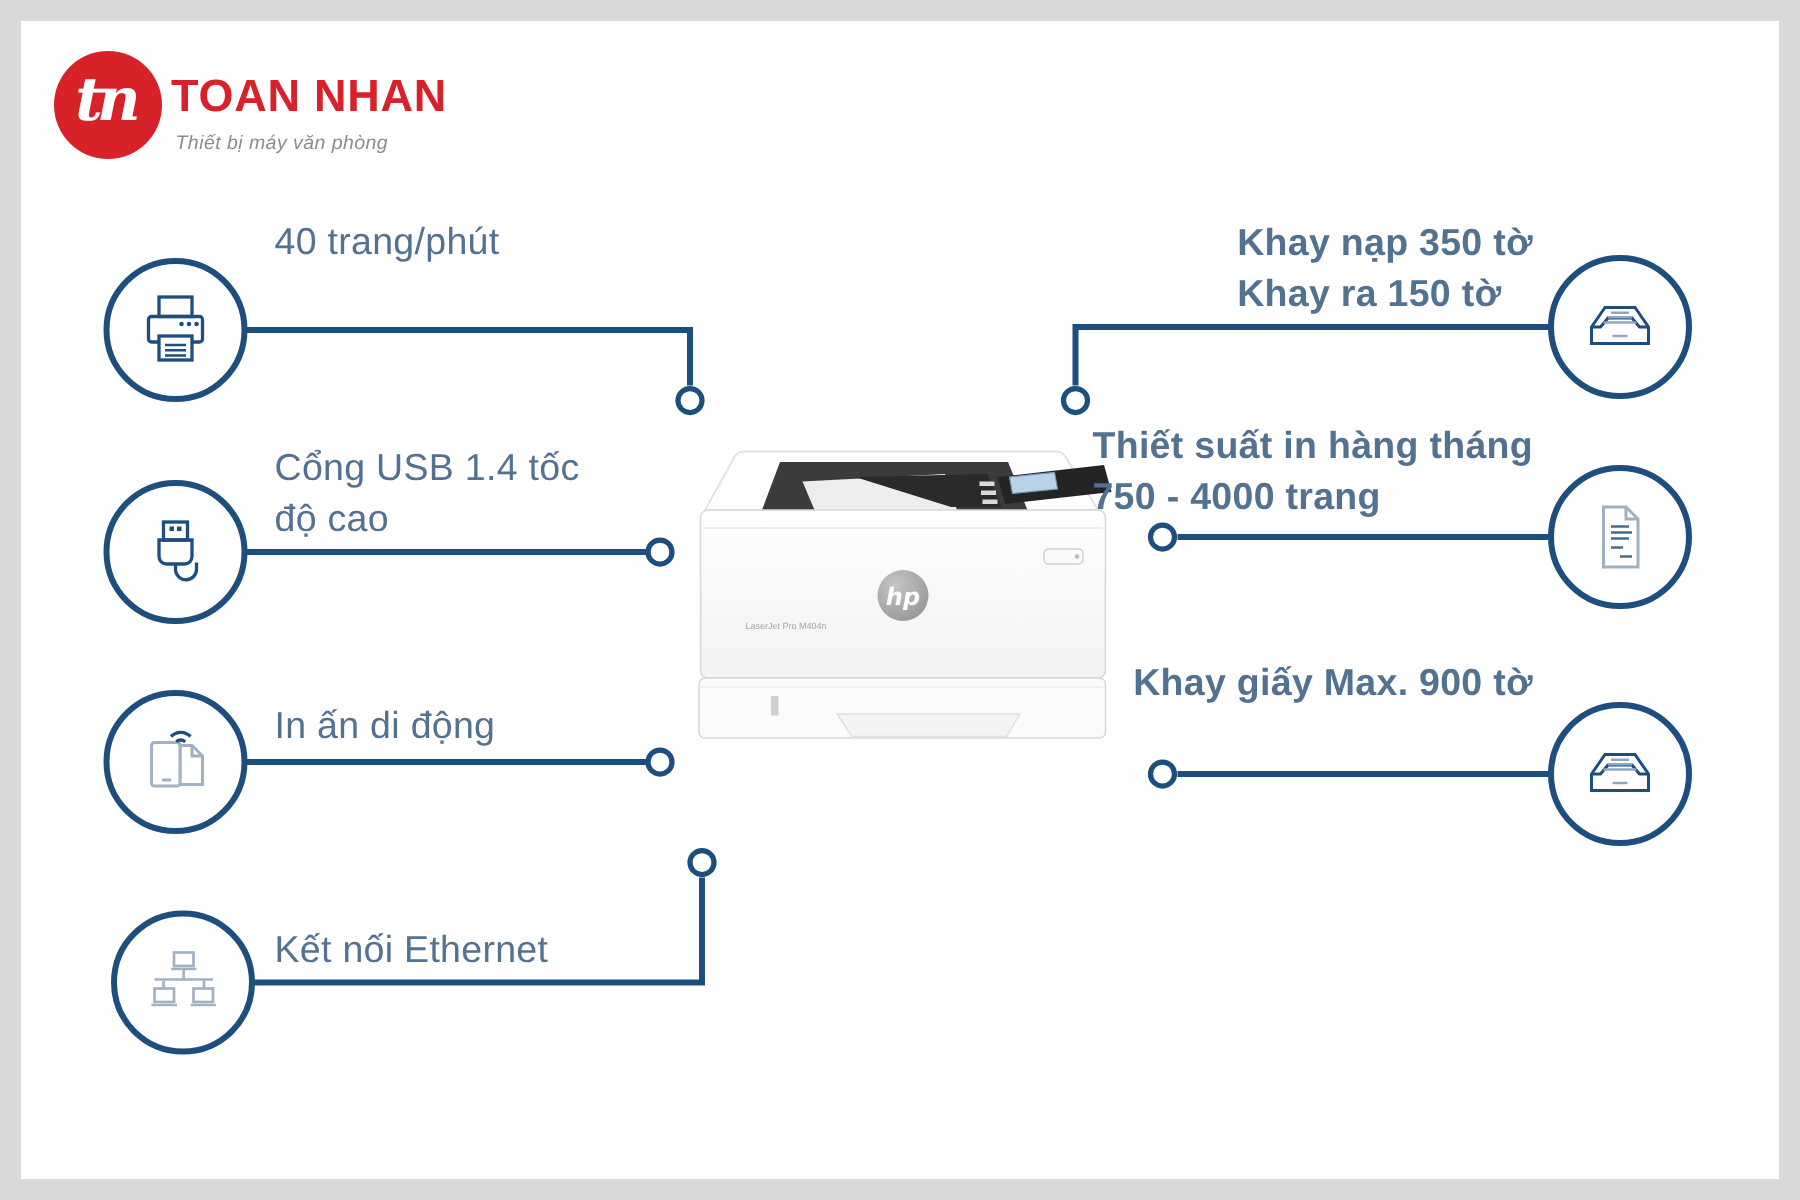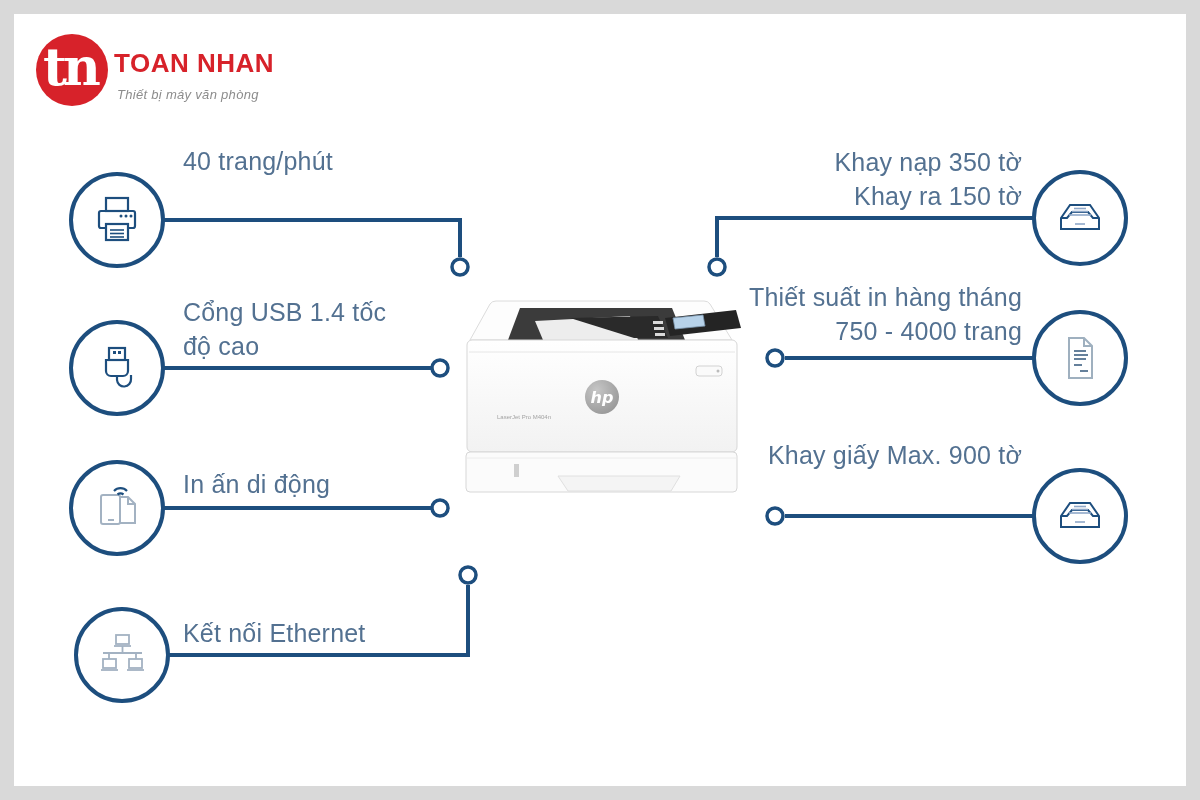--- a/index.html
+++ b/index.html
@@ -23,46 +23,46 @@
     background:#ffffff;overflow:hidden;
   }
   .connectors{position:absolute;left:0;top:0;}
   
   .logo-mark{
     position:absolute;left:22px;top:20px;width:72px;height:72px;border-radius:50%;
     background:var(--brand-red);display:flex;align-items:center;justify-content:center;
   }
   .logo-mark span{
     color:#ffffff;font-family:"DejaVu Serif","Liberation Serif",serif;
-    font-weight:bold;font-size:52px;letter-spacing:-4px;
+    font-style:italic;font-weight:bold;font-size:40px;letter-spacing:-4px;
     transform:translate(-2px,-4px);
   }
   .brand-name{
     position:absolute;left:100px;top:34px;
-    color:var(--brand-red);font-size:26px;font-weight:700;letter-spacing:0.5px;
+    color:var(--brand-red);font-size:30px;font-weight:700;letter-spacing:0.5px;
   }
   .brand-tagline{
     position:absolute;left:103px;top:73px;
     color:var(--tagline-gray);font-size:13px;font-style:italic;letter-spacing:0.3px;
   }
   
   .icon-circle{
     position:absolute;width:96px;height:96px;border-radius:50%;
     border:4px solid var(--accent);background:#fff;
     display:flex;align-items:center;justify-content:center;z-index:3;
   }
   #ic-l1{left:55px;top:158px;} #ic-l2{left:55px;top:306px;}
   #ic-l3{left:55px;top:446px;} #ic-l4{left:60px;top:593px;}
   #ic-r1{left:1018px;top:156px;} #ic-r2{left:1018px;top:296px;} #ic-r3{left:1018px;top:454px;}
   
   .feature-text{
     position:absolute;color:var(--text-blue);font-size:25px;font-weight:300;
     line-height:34px;letter-spacing:0.2px;z-index:2;
   }
-  .feature-text.right{text-align:right;}
+  .feature-text.right{text-align:left;font-weight:bold;}
   #tx-l1{left:169px;top:130px;} #tx-l2{left:169px;top:281px;}
   #tx-l3{left:169px;top:453px;} #tx-l4{left:169px;top:602px;}
   #tx-r1{right:164px;top:131px;} #tx-r2{right:164px;top:266px;} #tx-r3{right:164px;top:424px;margin-left:32px;}
   
   .printer{position:absolute;left:426px;top:274px;width:320px;height:215px;z-index:1;}
 </style>
 </head>
 <body>
 
 <div class="canvas">

